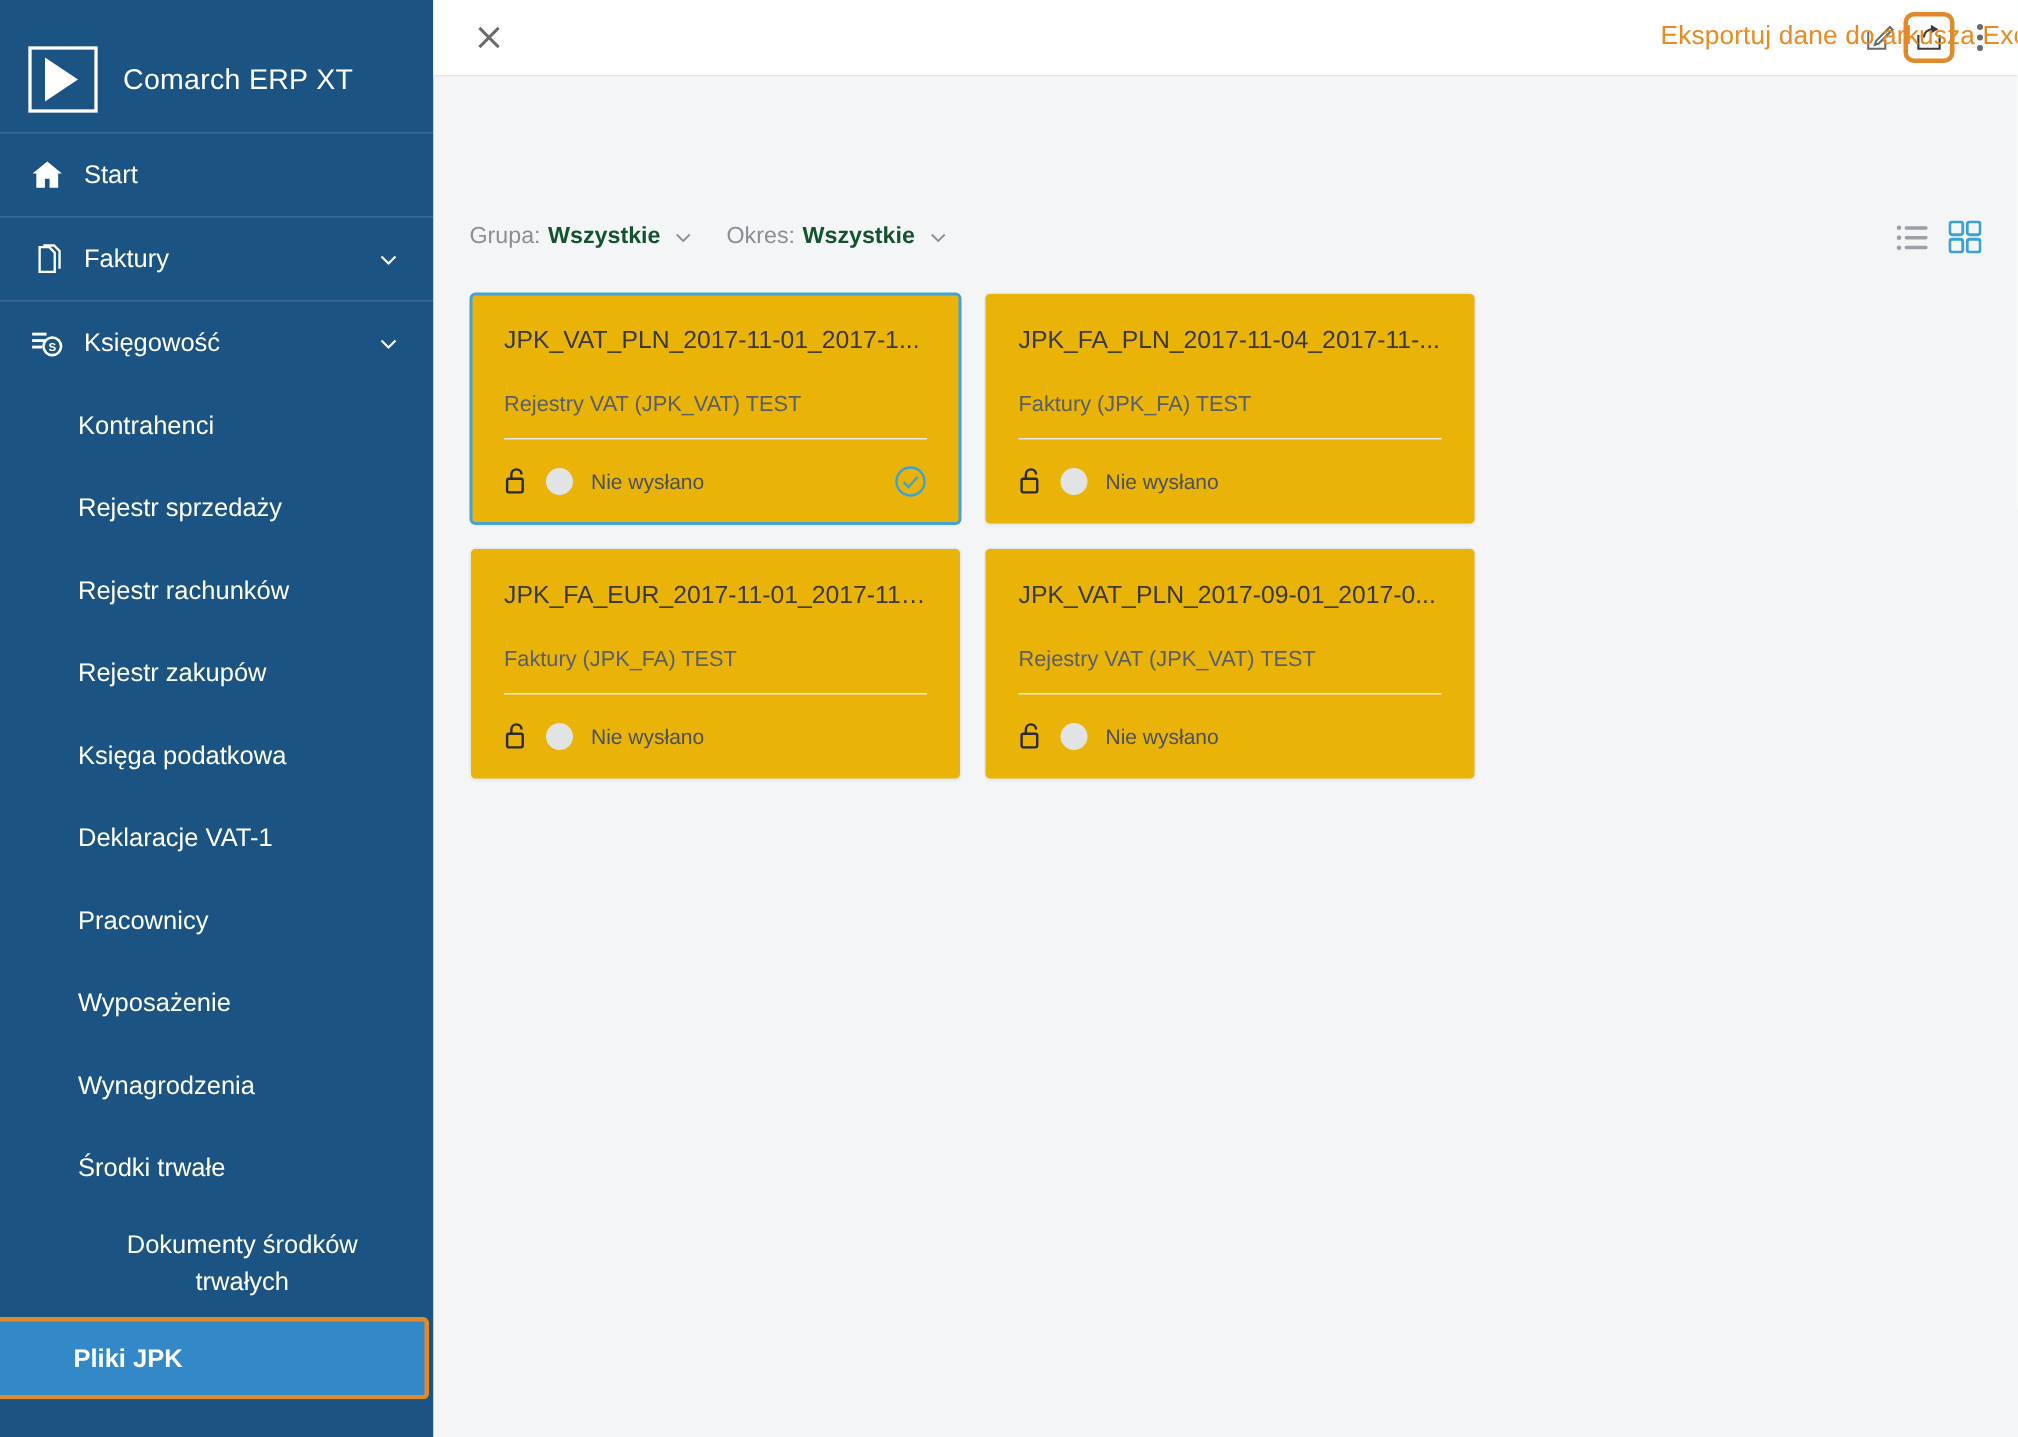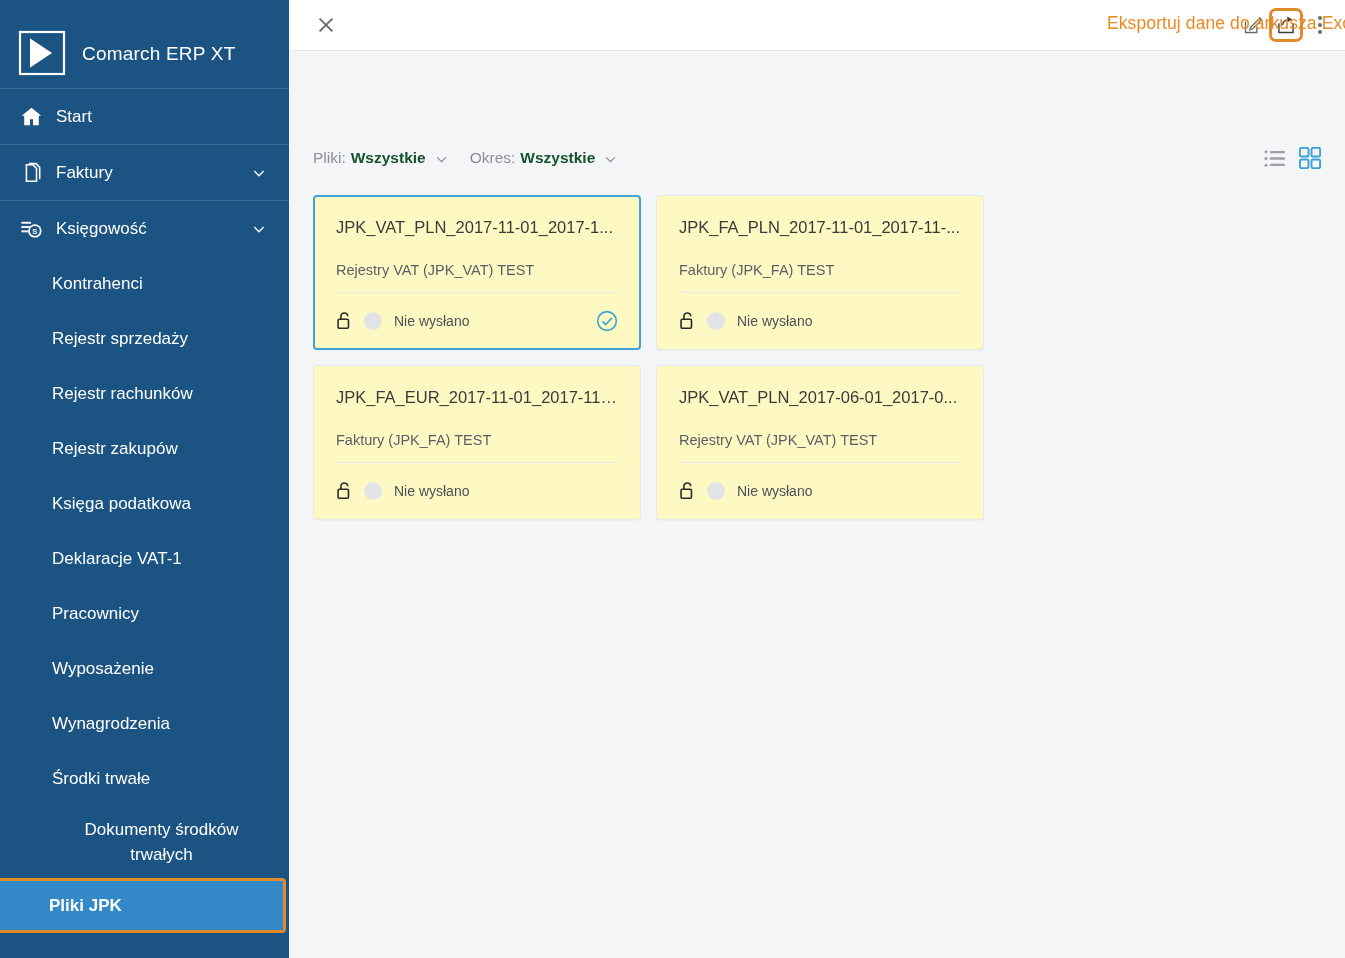--- a/index.html
+++ b/index.html
@@ -199,21 +199,21 @@
   .vt-btn { cursor: pointer; display:flex; align-items:center; }
 
   .cards {
     display: flex;
     flex-wrap: wrap;
     gap: 15px;
     margin-top: 12px;
   }
   .card {
     width: 328px;
-    background: #fef9c3;
+    background: #eab308;
     border: 1px solid #e6e8ea;
     border-radius: 4px;
     padding: 22px 22px 14px 22px;
     position: relative;
     cursor: pointer;
     box-shadow: 0 1px 1px rgba(0,0,0,0.03);
   }
   .card.selected {
     border: 2px solid #44a2d6;
     padding: 21px 21px 13px 21px;
@@ -401,21 +401,21 @@
         <span class="annot-text">Eksportuj dane do arkusza Excel</span>
 
       </div>
     </header>
 
     <div class="content">
 
       <div class="filters-row">
 
         <div class="filter">
-          <span class="filter-key">Pliki:</span>
+          <span class="filter-key">Grupa:</span>
           <span class="filter-val">Wszystkie</span>
           <span class="filter-chev">
             <svg viewBox="0 0 24 24" width="13" height="13" fill="none" stroke="#8a8f96" stroke-width="2.2">
               <path d="M4 8 L12 16 L20 8"></path>
             </svg>
           </span>
         </div>
 
         <div class="filter">
           <span class="filter-key">Okres:</span>
@@ -466,21 +466,21 @@
             <span class="check-ico">
               <svg viewBox="0 0 24 24" width="22" height="22" fill="none" stroke="#3aa3d4" stroke-width="1.7">
                 <circle cx="12" cy="12" r="10.2"></circle>
                 <path d="M7 12.4 L10.6 16 L17.2 8.6"></path>
               </svg>
             </span>
           </div>
         </div>
 
         <div class="card">
-          <div class="card-title">JPK_FA_PLN_2017-11-01_2017-11-...</div>
+          <div class="card-title">JPK_FA_PLN_2017-11-04_2017-11-...</div>
           <div class="card-sub">Faktury (JPK_FA) TEST</div>
           <div class="card-foot">
             <span class="lock-ico">
               <svg viewBox="0 0 18 20" width="17" height="19" fill="none" stroke="#2b2b2b" stroke-width="1.7">
                 <rect x="2.2" y="8.6" width="11" height="9.6" rx="1.3"></rect>
                 <path d="M5.2 8.6 V5.6 a3.6 3.6 0 0 1 7.2 0"></path>
               </svg>
             </span>
             <span class="dot"></span>
             <span class="status-text">Nie wysłano</span>
@@ -496,21 +496,21 @@
                 <rect x="2.2" y="8.6" width="11" height="9.6" rx="1.3"></rect>
                 <path d="M5.2 8.6 V5.6 a3.6 3.6 0 0 1 7.2 0"></path>
               </svg>
             </span>
             <span class="dot"></span>
             <span class="status-text">Nie wysłano</span>
           </div>
         </div>
 
         <div class="card">
-          <div class="card-title">JPK_VAT_PLN_2017-06-01_2017-0...</div>
+          <div class="card-title">JPK_VAT_PLN_2017-09-01_2017-0...</div>
           <div class="card-sub">Rejestry VAT (JPK_VAT) TEST</div>
           <div class="card-foot">
             <span class="lock-ico">
               <svg viewBox="0 0 18 20" width="17" height="19" fill="none" stroke="#2b2b2b" stroke-width="1.7">
                 <rect x="2.2" y="8.6" width="11" height="9.6" rx="1.3"></rect>
                 <path d="M5.2 8.6 V5.6 a3.6 3.6 0 0 1 7.2 0"></path>
               </svg>
             </span>
             <span class="dot"></span>
             <span class="status-text">Nie wysłano</span>

